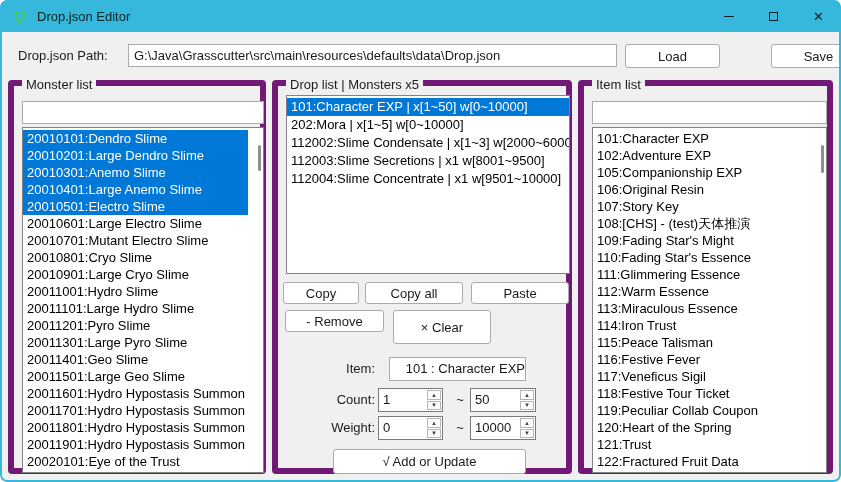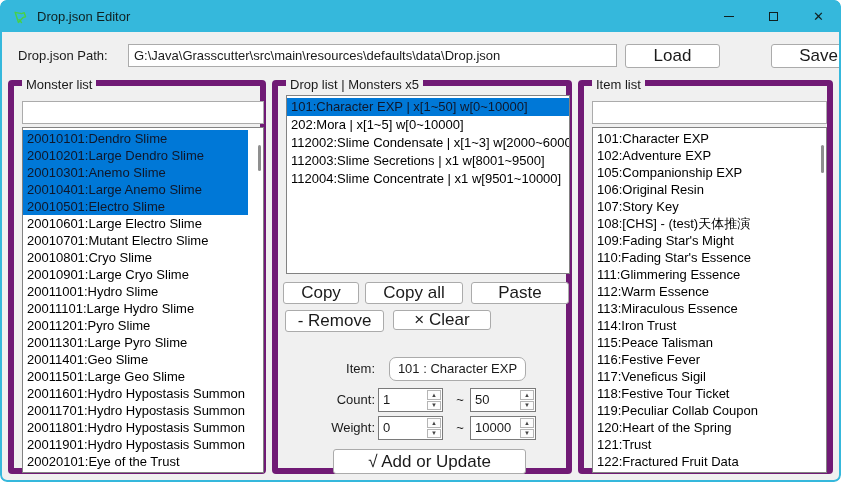--- a/index.html
+++ b/index.html
@@ -26,59 +26,59 @@
   .glyph-close { font-size: 13px; line-height: 1; }
 
   .abs { position: absolute; }
 
   .textbox {
     border: 1px solid #ababab; background: #fff; font-family: "Liberation Sans", sans-serif;
     font-size: 13px; padding: 8px 5px; color: #1a1a1a; outline: none;
   }
   .btn {
     border: 1px solid #ababab; background: #fff; border-radius: 3px;
-    font-family: "Liberation Sans", sans-serif; font-size: 17px; color: #1a1a1a;
+    font-family: "Liberation Sans", sans-serif; font-size: 13px; color: #1a1a1a;
     display: flex; align-items: center; justify-content: center; cursor: default;
   }
 
   .groupbox {
     position: absolute; border: 6px solid #701a75; border-radius: 4px;
   }
   .groupbox > .gb-title {
     position: absolute; top: -9px; left: 8px; background: #f0f0f0;
     padding: 0 4px; line-height: 16px;
   }
 
   .listbox {
     position: absolute; border: 1px solid #828282; background: #fff;
     overflow: hidden; padding-top: 2px;
   }
   .lb-item {
     height: 17px; line-height: 17px; padding-left: 4px;
     white-space: nowrap; overflow: hidden; color: #000;
   }
   .listbox.has-scroll .lb-item { margin-right: 15px; }
-  .lb-item.selected { background: #0078d7; color: #0f172a; }
+  .lb-item.selected { background: #0078d7; color: #ffffff; }
   .droplist .lb-item { height: 18px; line-height: 18px; }
   .scroll-thumb { position: absolute; right: 6px; width: 3px; background: #8f8f8f; border-radius: 2px; }
 
   .spinner {
     position: absolute; border: 1px solid #7a7a7a; background: #fff; display: flex;
   }
   .spin-val { flex: 1; padding-left: 4px; line-height: 21px; overflow: hidden; }
   .spin-btns { width: 16px; display: flex; flex-direction: column; padding: 1px; }
   .spin-btn {
     flex: 1; border: 1px solid #b5b5b5; background: #fdfdfd; color: #444;
     display: flex; align-items: center; justify-content: center;
     font-size: 6px; line-height: 1; margin: 0;
   }
   .spin-btn + .spin-btn { margin-top: 1px; }
 
   .tilde { text-align: center; }
-  .center-text { text-align: center; padding: 0; border-radius: 7px; }
+  .center-text { text-align: right; padding: 0; }
 </style>
 </head>
 <body>
 
 <div class="window">
   <div class="frame"></div>
 
   <div class="titlebar">
     <span style="display:flex;">
       <svg width="17" height="17" viewBox="0 0 24 24" fill="none" stroke="#47d147" stroke-width="2" stroke-linejoin="round" stroke-linecap="round">
@@ -142,21 +142,21 @@
         <div class="lb-item">202:Mora | x[1~5] w[0~10000]</div>
         <div class="lb-item">112002:Slime Condensate | x[1~3] w[2000~6000]</div>
         <div class="lb-item">112003:Slime Secretions | x1 w[8001~9500]</div>
         <div class="lb-item">112004:Slime Concentrate | x1 w[9501~10000]</div>
       </div>
 
     <div class="btn" style="position:absolute; left:5px; top:196px; width:76px; height:22px;">Copy</div>
     <div class="btn" style="position:absolute; left:87px; top:196px; width:98px; height:22px;">Copy all</div>
     <div class="btn" style="position:absolute; left:193px; top:196px; width:98px; height:22px;">Paste</div>
     <div class="btn" style="position:absolute; left:7px; top:224px; width:99px; height:22px;">- Remove</div>
-    <div class="btn" style="position:absolute; left:115px; top:224px; width:98px; height:20px;">× Clear</div>
+    <div class="btn" style="position:absolute; left:115px; top:224px; width:98px; height:34px;">× Clear</div>
 
     <div class="form-lab" style="position:absolute; left:30px; top:275px; width:67px; text-align:right;">Item:</div>
     <div class="textbox center-text" style="position:absolute; left:111px; top:271px; width:137px; height:24px; line-height:22px;">101 : Character EXP</div>
 
     <div class="form-lab" style="position:absolute; left:30px; top:306px; width:67px; text-align:right;">Count:</div>
     <div class="spinner" style="left:100px; top:302px; width:65px; height:24px;">
       <div class="spin-val">1</div>
       <div class="spin-btns">
         <div class="spin-btn">
             <span>▲</span>

